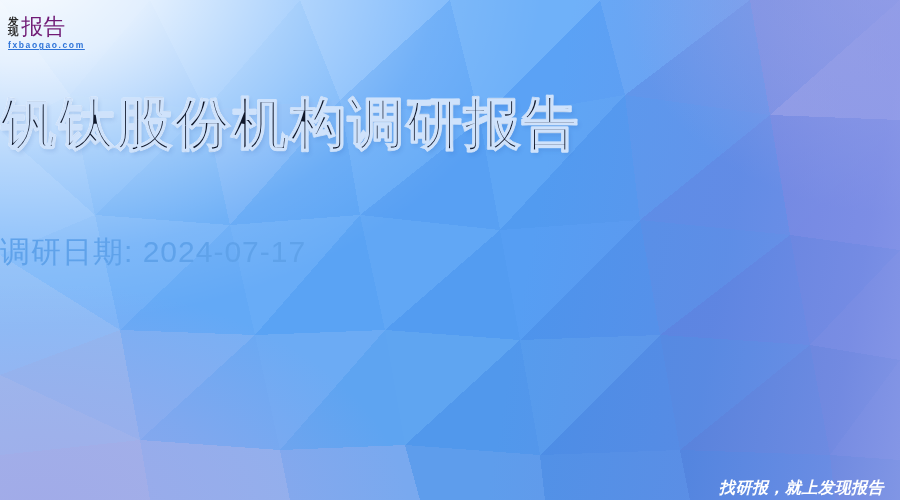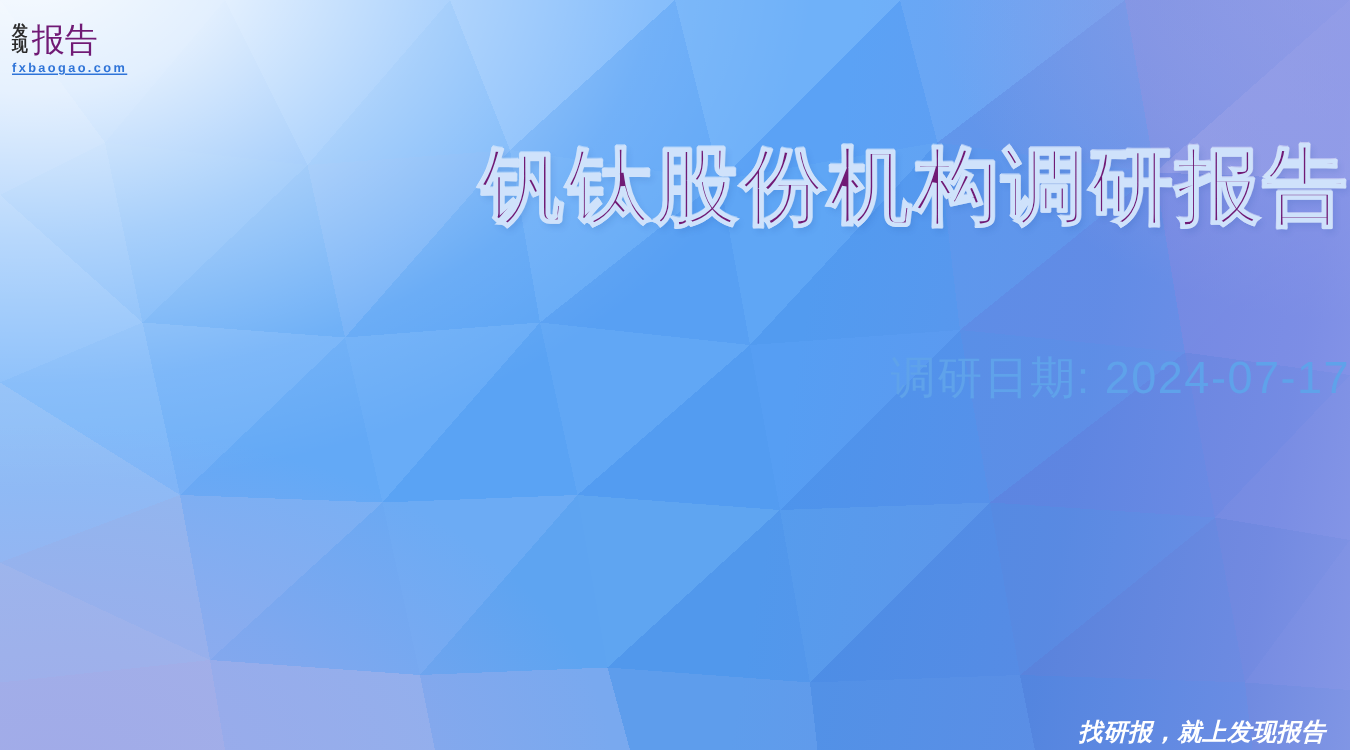--- a/index.html
+++ b/index.html
@@ -105,42 +105,42 @@
     font-family: "Liberation Sans", "DejaVu Sans", sans-serif;
     text-decoration: underline;
   }
 
   
   #title {
     position: absolute;
     left: 0;
     right: 0;
     top: 87px;
-    text-align: right;
+    text-align: left;
     font-size: 56px;
     font-weight: 900;
     letter-spacing: 2px;
-    color: #701a75;
+    color: #0f172a;
     -webkit-text-stroke: 1.2px #cfe2fb;
     text-shadow:
        1px  0   0 rgba(255,255,255,0.55),
       -1px  0   0 rgba(255,255,255,0.55),
        0    1px 0 rgba(255,255,255,0.45),
        0   -1px 0 rgba(255,255,255,0.45),
        2px  3px 4px rgba(30,80,170,0.16);
     white-space: nowrap;
   }
 
   
   #subtitle {
     position: absolute;
     left: 0;
     right: 0;
     top: 232px;
-    text-align: right;
+    text-align: left;
     font-size: 30px;
     font-weight: 400;
     color: #5fa2ea;
     letter-spacing: 1px;
     white-space: nowrap;
   }
 
   
   #tagline {
     position: absolute;

